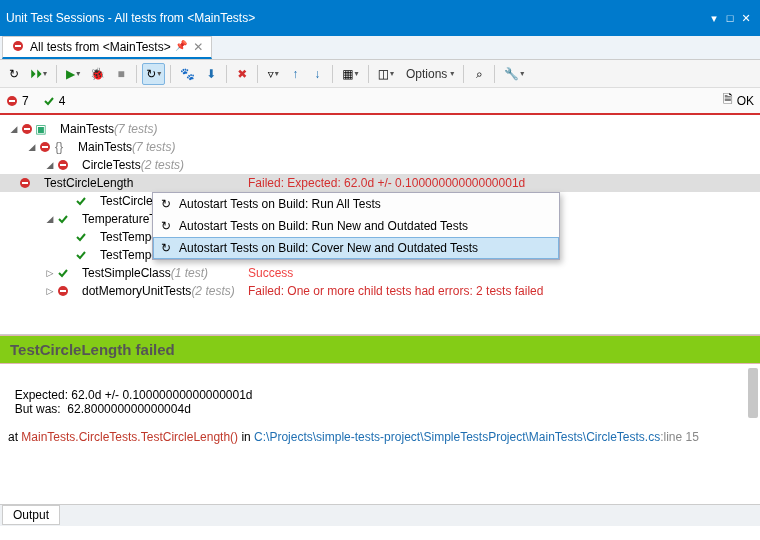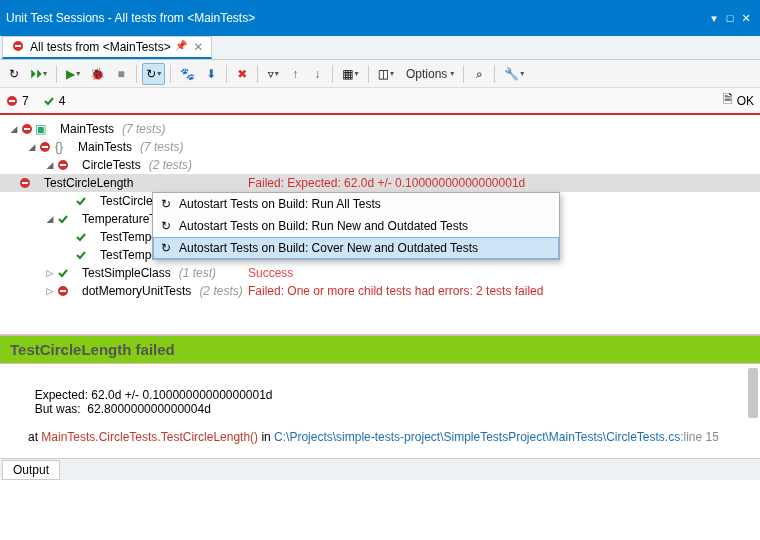--- a/index.html
+++ b/index.html
@@ -19,36 +19,36 @@
 .statusbar { height: 26px; background: #fafafa; border-bottom: 1px solid #ddd; display: flex; align-items: center; padding: 0 6px; gap: 14px; position: relative; }
 .statusbar .chip { display: flex; align-items: center; gap: 4px; font-size: 12px; }
 .statusbar::after { content: ""; position: absolute; left: 0; right: 0; bottom: -2px; height: 2px; background: #d32f2f; }
 .ok-btn { margin-left: auto; display: flex; align-items: center; gap: 4px; font-size: 12px; }
 .tree { position: relative; padding: 6px 0 10px 0; overflow: auto; }
 .row { display: flex; align-items: center; height: 18px; padding-left: 6px; white-space: nowrap; }
 .row.sel { background: #dedede; }
 .exp { width: 12px; font-size: 9px; color: #666; cursor: pointer; display: inline-block; text-align: center; }
 .ic { width: 14px; display: inline-flex; justify-content: center; align-items: center; }
 .lbl { margin-left: 12px; }
-.cnt { color: #9a9a9a; font-style: italic; margin-left: 8px; }
+.cnt { color: #9a9a9a; font-style: italic; margin-left: 0; }
 .res { position: absolute; left: 248px; }
 .res.ok { color: #ef4444; }
 .res.fail { color: #d32f2f; }
 .dropdown { position: absolute; top: 78px; left: 152px; width: 408px; background: #fdfdfd; border: 1px solid #aab; box-shadow: 2px 3px 6px rgba(0,0,0,0.25); z-index: 50; }
 .dd-item { display: flex; align-items: center; height: 22px; padding: 0 8px; gap: 8px; cursor: pointer; }
 .dd-item.hl { background: #cde6f7; border: 1px solid #7eb4e0; height: 22px; padding: 0 7px; }
 .output-area { border-top: 1px solid #ccc; }
 .out-header { background: #84cc16; border-top: 1px solid #e0b4b4; border-bottom: 1px solid #e0b4b4; padding: 5px 10px; font-weight: 600; font-size: 15px; color: #555; }
-.out-body { padding: 10px 28px; font-family: Consolas, monospace; font-size: 12px; white-space: pre; position: relative; height: 94px; }
+.out-body { padding: 10px 8px; font-family: Consolas, monospace; font-size: 12px; white-space: pre; position: relative; height: 140px; }
 .stack .m { color: #c0392b; }
 .stack .p { color: #1f6fb2; }
 .stack .tail { color: #888; }
 .scrollbar { position: absolute; right: 2px; top: 4px; bottom: 4px; width: 10px; }
 .scrollthumb { position: absolute; top: 0; width: 10px; height: 50px; background: #c7c7c7; border-radius: 2px; }
-.footer-tab { height: 22px; background: #eef1f4; border-top: 1px solid #ccc; display: flex; align-items: center; padding: 0 2px; }
+.footer-tab { height: 22px; background: #eef1f4; border-top: 1px solid #ccc; display: flex; align-items: flex-start; padding: 0 2px; }
 .ftab { padding: 2px 10px; background: #fff; border: 1px solid #ccc; font-size: 11px; cursor: pointer; }
 svg { display: block; }
 .green-play { color: #1a8a1a; }
 .green-ff { color: #1a8a1a; }
 .gray { color: #8a8a8a; }
 .red-x { color: #d32f2f; }
 .blue { color: #1f6fb2; }
 </style>
 </head>
 <body>

